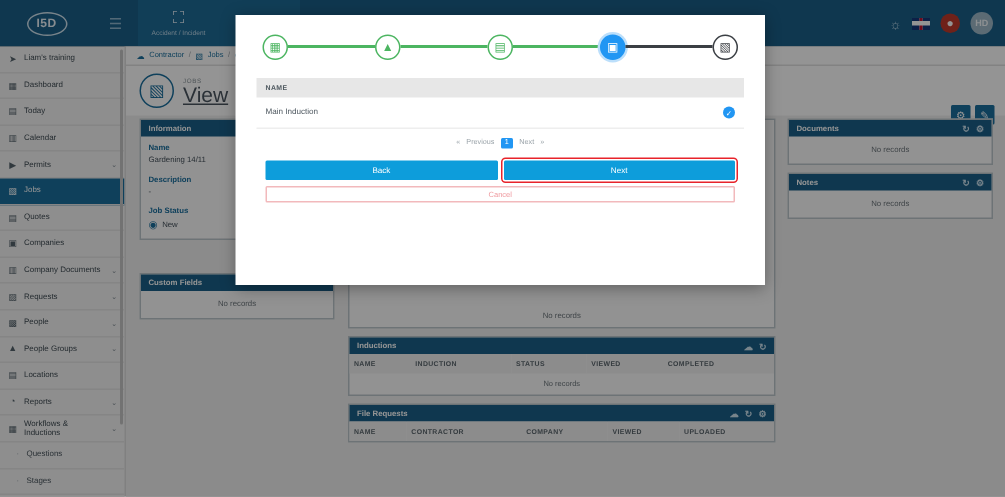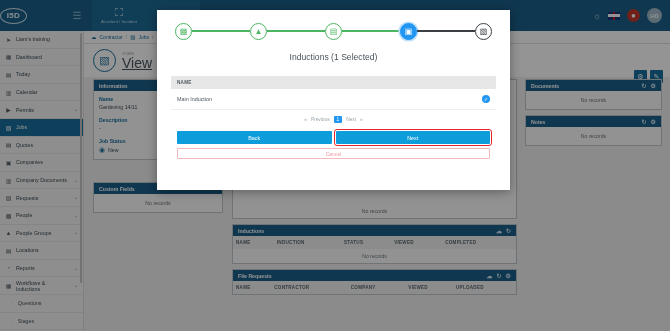--- a/index.html
+++ b/index.html
@@ -8,21 +8,21 @@
     font-family: "Liberation Sans", sans-serif;
     overflow: hidden; background: #8c8c8c;
   }
   #app { position: relative; width: 670px; height: 331px; }
 
   
   .topbar {
     position: absolute; top: 0; left: 0; width: 670px; height: 31px;
     background: #1a6089; display: flex; align-items: center;
   }
-  .logo-wrap { width: 62px; display: flex; }
+  .logo-wrap { width: 62px; display: flex; justify-content: center; }
   .logo {
     width: 27px; height: 16px; border: 1.2px solid #cfe2ee; border-radius: 50%;
     color: #e8f2f8; font-size: 8px; font-weight: bold; letter-spacing: .3px;
     display: flex; align-items: center; justify-content: center;
   }
   .hamburger { width: 30px; text-align: center; color: #8fb6ce; font-size: 10px; }
   .nav-tile {
     width: 54px; height: 31px; display: flex; flex-direction: column;
     align-items: center; justify-content: center; gap: 1px;
     color: #bcd7e8; font-size: 4.4px; text-align: center; line-height: 1.25;
@@ -443,21 +443,20 @@
       <div class="step-line"></div>
       <div class="step">▲</div>
       <div class="step-line"></div>
       <div class="step">▤</div>
       <div class="step-line"></div>
       <div class="step current">▣</div>
       <div class="step-line dark"></div>
       <div class="step pending">▧</div>
     </div>
 
-    <div class="modal-title">Inductions (1 Selected)</div>
 
     <div class="modal-body">
       <table class="m-tbl">
         <tbody>
             <tr>
           <th colspan="2">NAME</th>
         </tr>
         <tr>
           <td>Main Induction</td>
           <td style="width:14px;">

